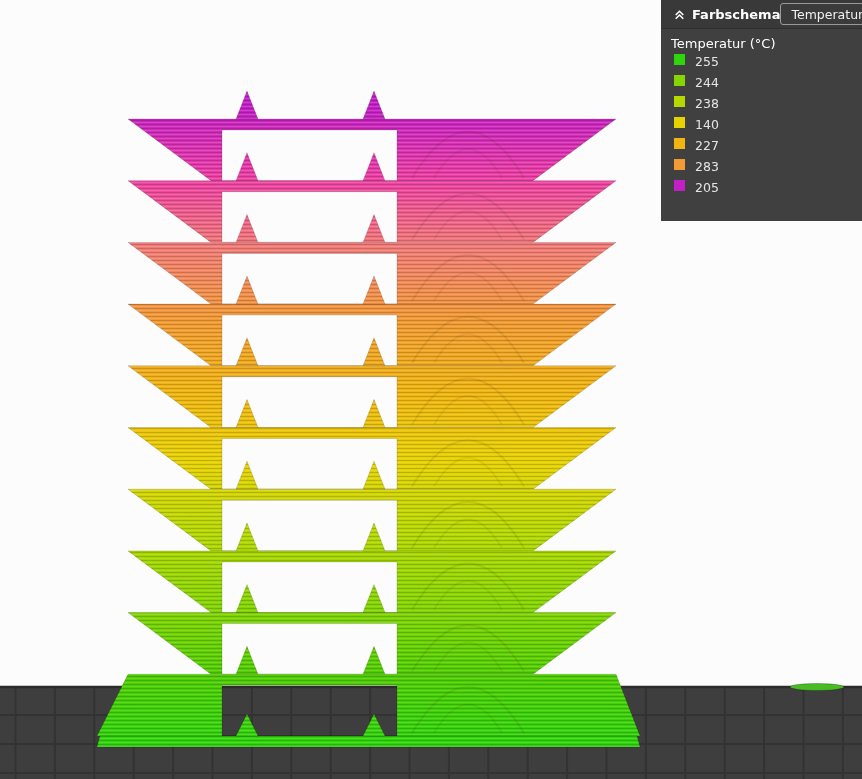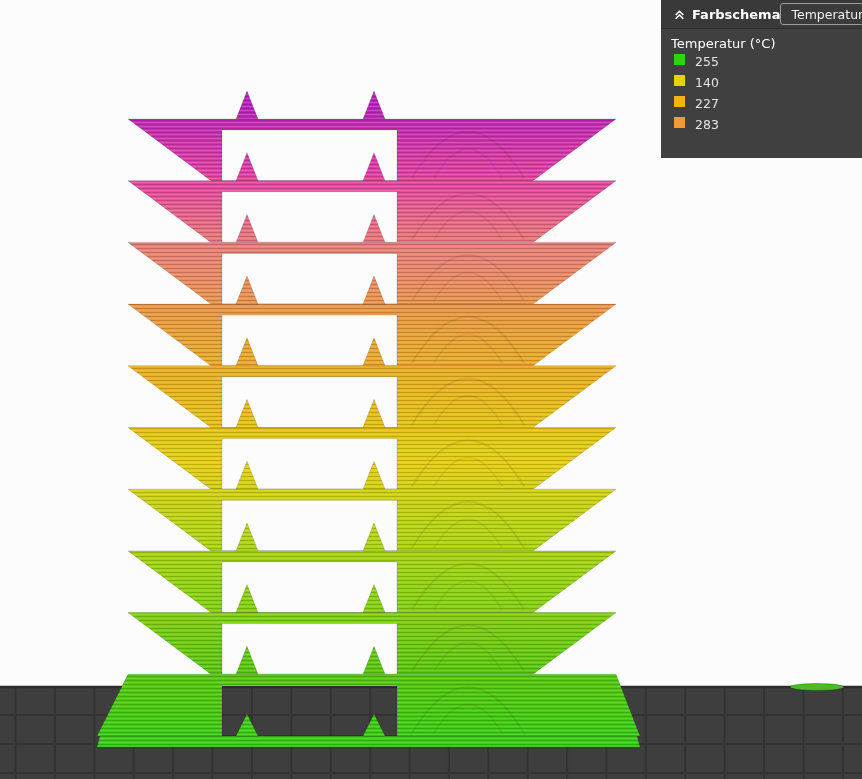--- a/index.html
+++ b/index.html
@@ -179,26 +179,38 @@
         <span>Temperatur</span>
       </div>
     </div>
     <div class="legend-subtitle">Temperatur (°C)</div>
     <div id="legend-items">
         <div class="legend-row">
           <span class="swatch" style="background: rgb(46, 213, 12);"></span>
           <span class="lval">255</span>
         </div>
         <div class="legend-row">
+          <span class="swatch" style="background: rgb(134, 213, 0);"></span>
+          <span class="lval">244</span>
+        </div>
+        <div class="legend-row">
+          <span class="swatch" style="background: rgb(181, 216, 0);"></span>
+          <span class="lval">238</span>
+        </div>
+        <div class="legend-row">
           <span class="swatch" style="background: rgb(230, 210, 0);"></span>
           <span class="lval">140</span>
         </div>
         <div class="legend-row">
           <span class="swatch" style="background: rgb(240, 181, 16);"></span>
           <span class="lval">227</span>
         </div>
         <div class="legend-row">
           <span class="swatch" style="background: rgb(242, 154, 51);"></span>
           <span class="lval">283</span>
+        </div>
+        <div class="legend-row">
+          <span class="swatch" style="background: rgb(195, 31, 199);"></span>
+          <span class="lval">205</span>
         </div>
       </div>
   </div>
 </div>
 
 </body></html>

